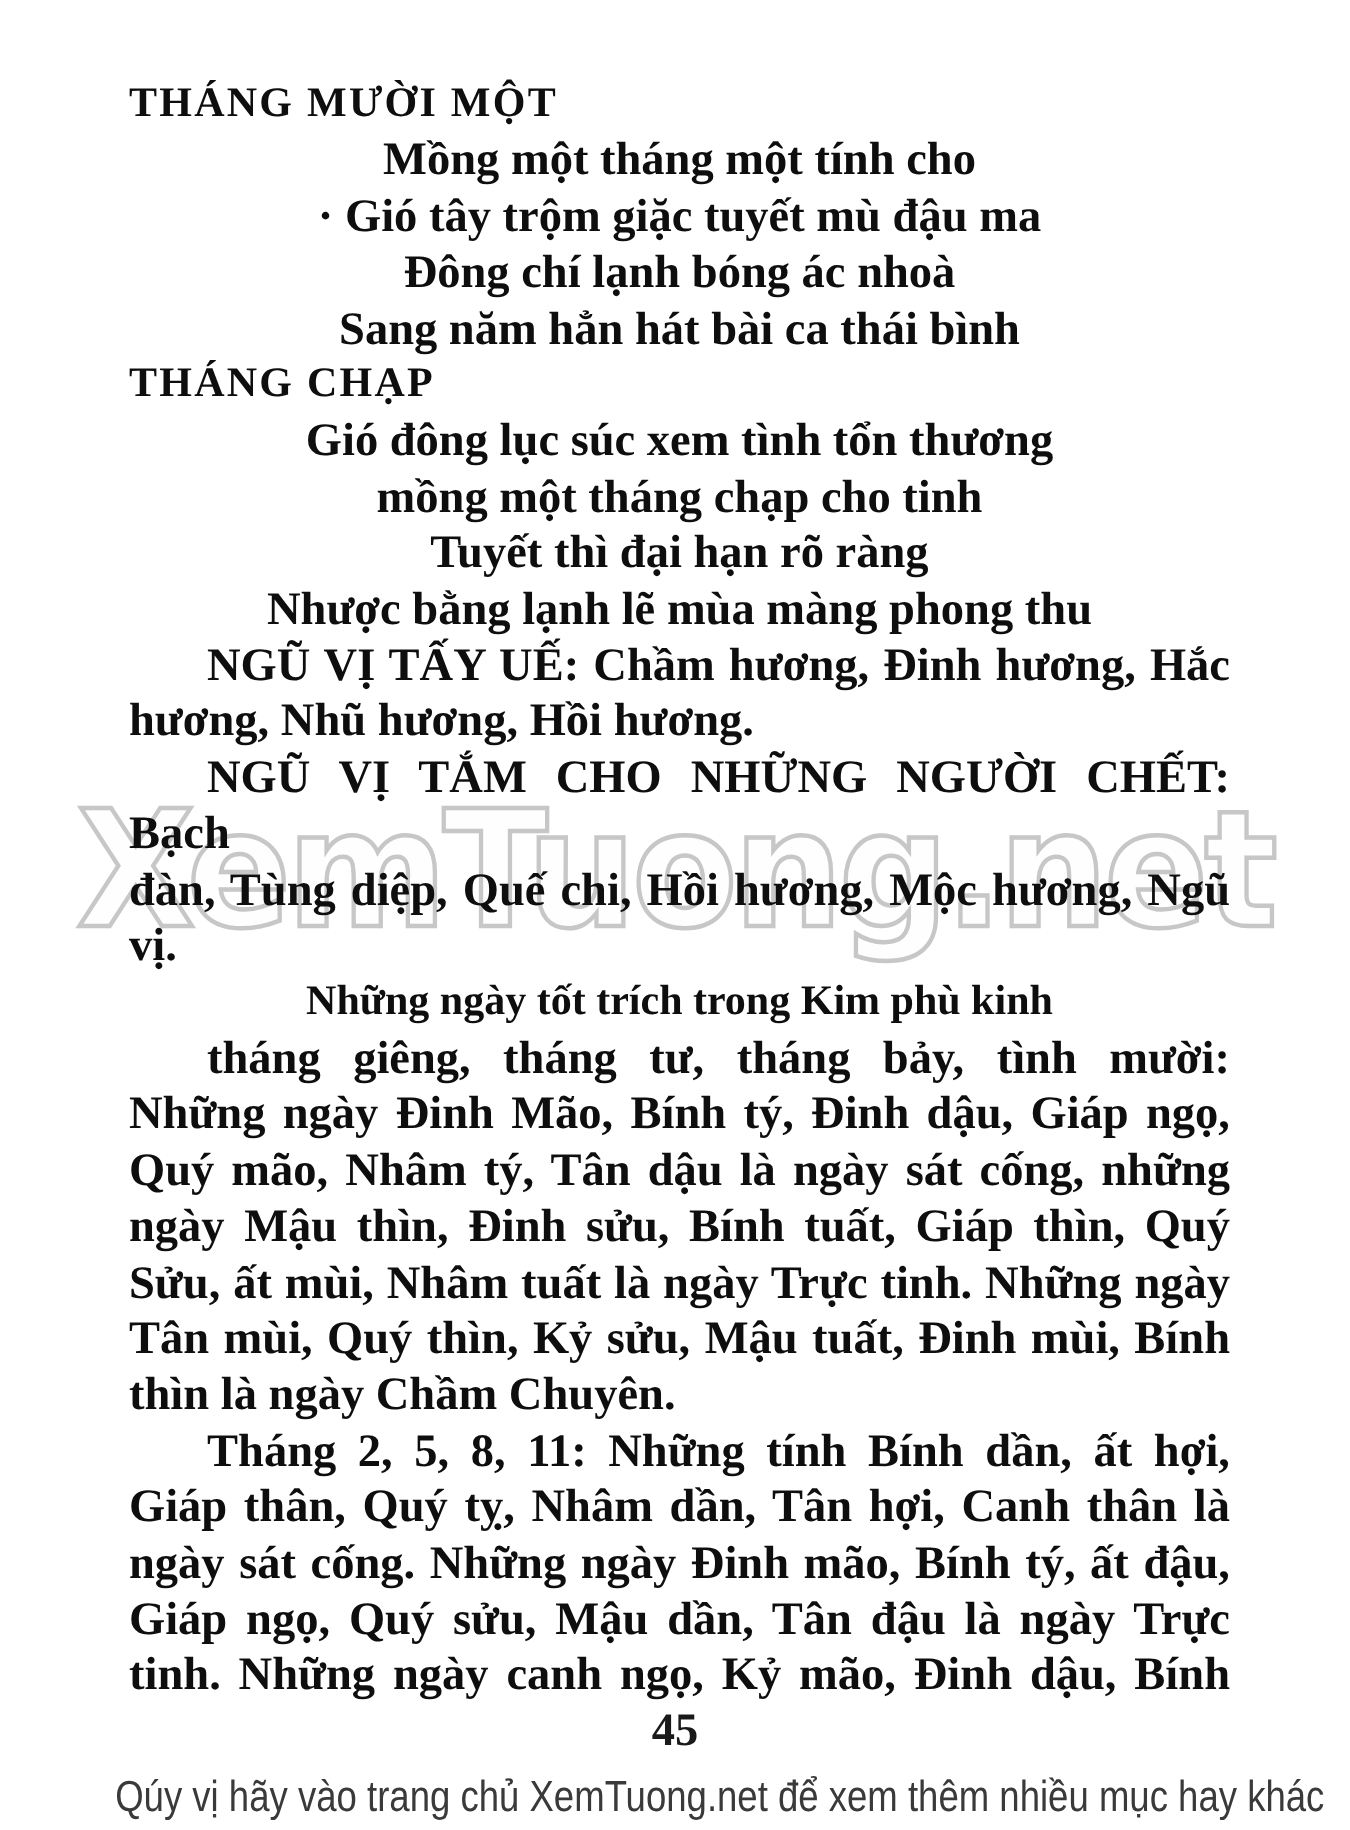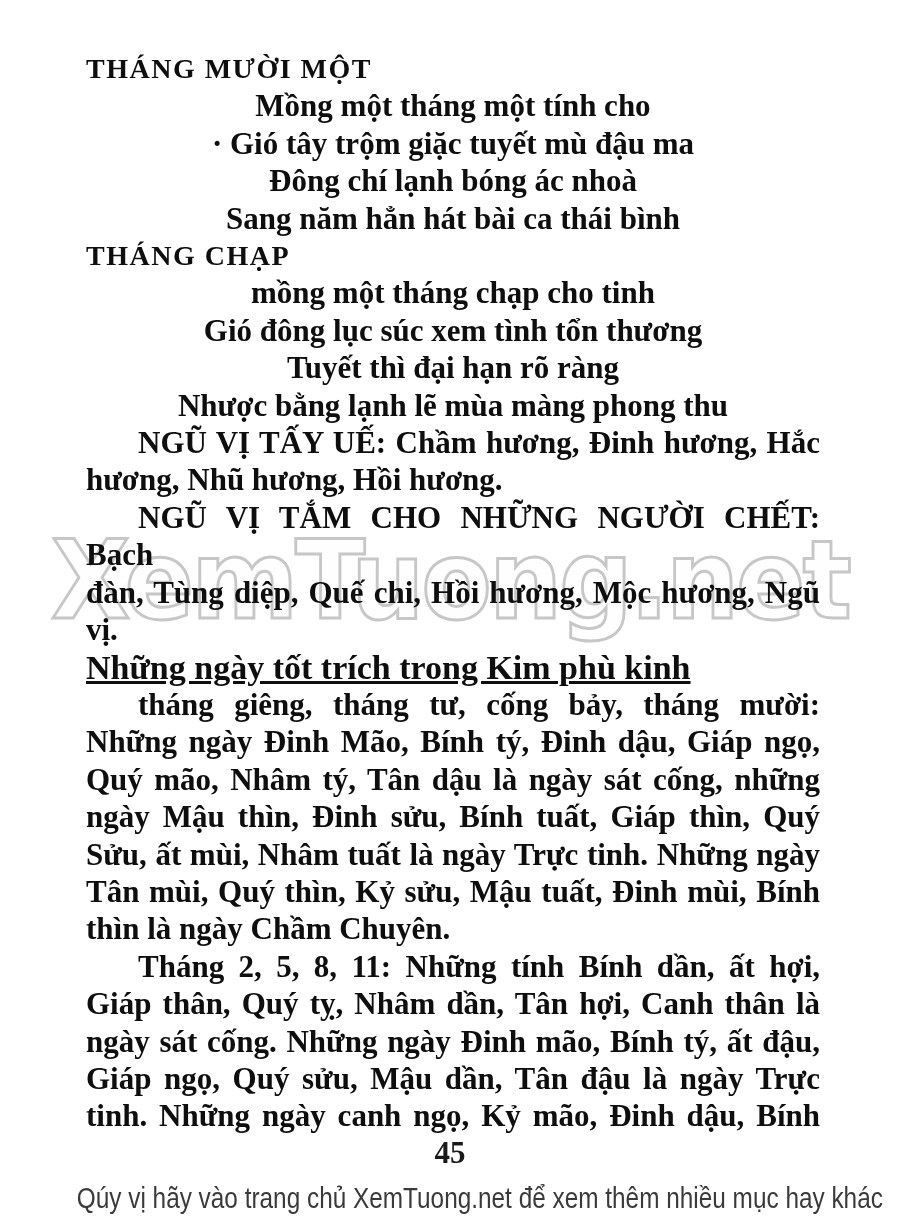--- a/index.html
+++ b/index.html
@@ -49,23 +49,22 @@
   }
   .vtitle {
     text-align: left;
     font-size: 28px;
     letter-spacing: 1.5px;
   }
   .vline {
     text-align: center;
   }
   .heading {
-    text-align: left;
-    font-size: 34px;
-    text-decoration: underline;
+    text-align: center;
+    font-size: 28px;
   }
   .pline {
     text-align: justify;
     text-align-last: justify;
   }
   .pline.first {
     text-indent: 52px;
   }
   .pline.last {
     text-align-last: left;
@@ -103,35 +102,35 @@
 
 <main class="content">
 
   <div class="line vtitle">THÁNG MƯỜI MỘT</div>
   <div class="line vline">Mồng một tháng một tính cho</div>
   <div class="line vline">· Gió tây trộm giặc tuyết mù đậu ma</div>
   <div class="line vline">Đông chí lạnh bóng ác nhoà</div>
   <div class="line vline">Sang năm hẳn hát bài ca thái bình</div>
 
   <div class="line vtitle">THÁNG CHẠP</div>
+  <div class="line vline">Gió đông lục súc xem tình tổn thương</div>
   <div class="line vline">mồng một tháng chạp cho tinh</div>
-  <div class="line vline">Gió đông lục súc xem tình tổn thương</div>
   <div class="line vline">Tuyết thì đại hạn rõ ràng</div>
   <div class="line vline">Nhược bằng lạnh lẽ mùa màng phong thu</div>
 
   <div class="line pline first">NGŨ VỊ TẤY UẾ: Chầm hương, Đinh hương, Hắc</div>
   <div class="line pline last">hương, Nhũ hương, Hồi hương.</div>
 
   <div class="line pline first">NGŨ VỊ TẮM CHO NHỮNG NGƯỜI CHẾT: Bạch</div>
   <div class="line pline">đàn, Tùng diệp, Quế chi, Hồi hương, Mộc hương, Ngũ</div>
   <div class="line pline last">vị.</div>
 
   <div class="line heading">Những ngày tốt trích trong Kim phù kinh</div>
 
-  <div class="line pline first">tháng giêng, tháng tư, cống bảy, tháng mười:</div>
+  <div class="line pline first">tháng giêng, tháng tư, tháng bảy, tình mười:</div>
   <div class="line pline">Những ngày Đinh Mão, Bính tý, Đinh dậu, Giáp ngọ,</div>
   <div class="line pline">Quý mão, Nhâm tý, Tân dậu là ngày sát cống, những</div>
   <div class="line pline">ngày Mậu thìn, Đinh sửu, Bính tuất, Giáp thìn, Quý</div>
   <div class="line pline">Sửu, ất mùi, Nhâm tuất là ngày Trực tinh. Những ngày</div>
   <div class="line pline">Tân mùi, Quý thìn, Kỷ sửu, Mậu tuất, Đinh mùi, Bính</div>
   <div class="line pline last">thìn là ngày Chầm Chuyên.</div>
 
   <div class="line pline first">Tháng 2, 5, 8, 11: Những tính Bính dần, ất hợi,</div>
   <div class="line pline">Giáp thân, Quý tỵ, Nhâm dần, Tân hợi, Canh thân là</div>
   <div class="line pline">ngày sát cống. Những ngày Đinh mão, Bính tý, ất đậu,</div>

